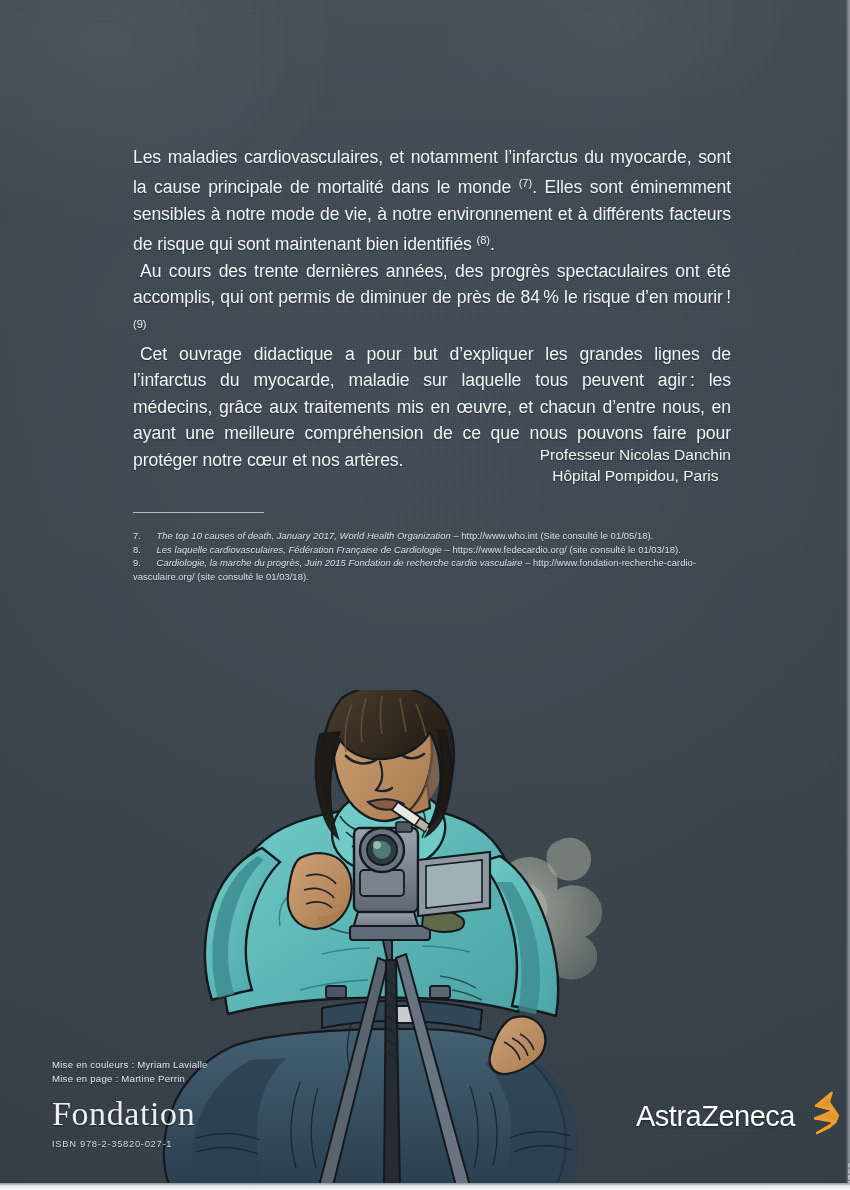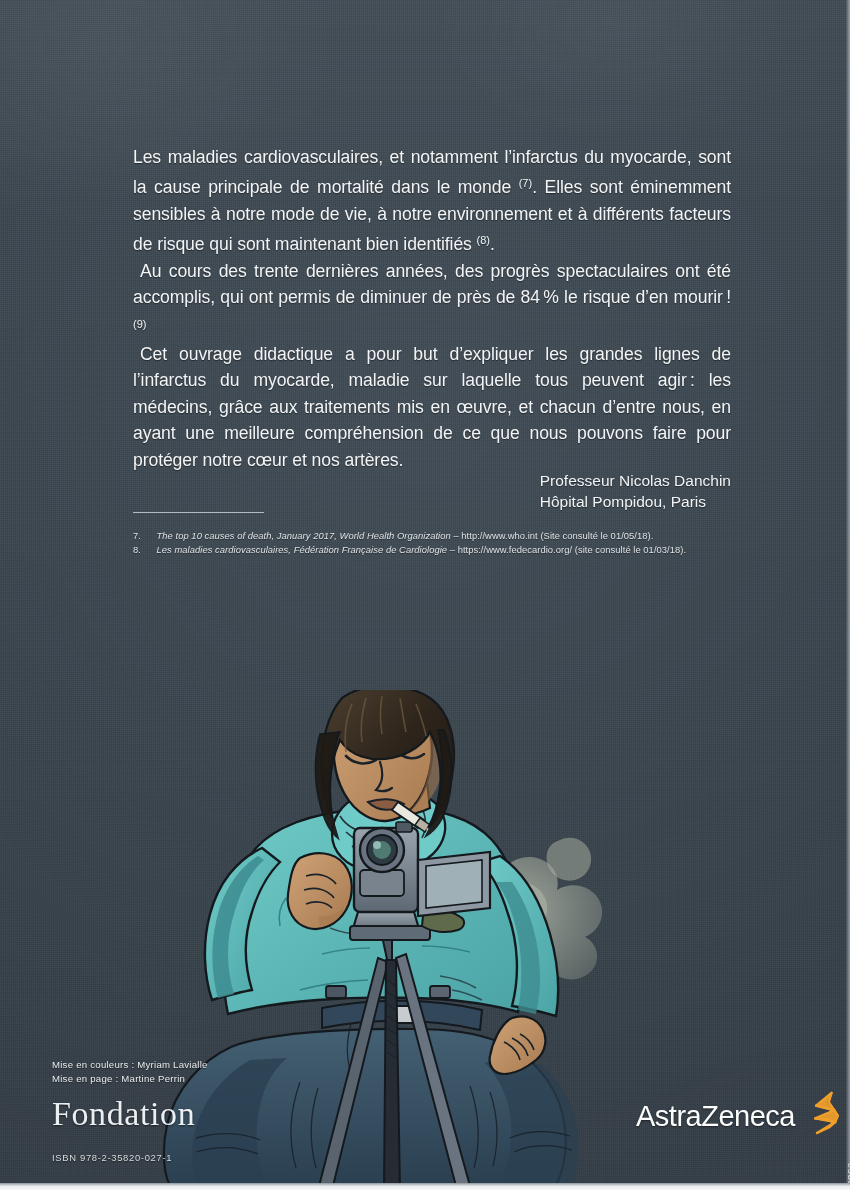--- a/index.html
+++ b/index.html
@@ -78,22 +78,22 @@
   .para sup {
     font-size: 11px;
     vertical-align: 0.55em;
     letter-spacing: 0;
   }
 
   
   #signature {
     position: absolute;
     right: 119px;
-    top: 470px;
-    text-align: left;
+    top: 444px;
+    text-align: center;
     z-index: 20;
   }
   #signature div {
     color: #f2f4f5;
     font-size: 15.5px;
     line-height: 21px;
     font-weight: 400;
     text-shadow: 0 1px 1px rgba(0,0,0,0.45);
   }
 
@@ -153,21 +153,21 @@
   #narratives {
     margin-top: 11px;
     font-family: "Liberation Serif", serif;
     font-size: 34px;
     line-height: 36px;
     letter-spacing: 0.6px;
     color: #eceff1;
     text-shadow: 0 1px 2px rgba(0,0,0,0.55);
   }
   #isbn {
-    margin-top: 20px;
+    margin-top: 6px;
     color: #d9dde0;
     font-size: 9.4px;
     letter-spacing: 0.7px;
     text-shadow: 0 1px 1px rgba(0,0,0,0.5);
   }
 
   
   #az-logo {
     position: absolute;
     left: 636px;
@@ -439,21 +439,25 @@
   </div>
 
   <div id="fn-rule"></div>
   <div id="footnotes">
     <p>
       <span>7.</span>
       <i>The top 10 causes of death, January 2017, World Health Organization</i><span> – http://www.who.int (Site consulté le 01/05/18).</span>
     </p>
     <p>
       <span>8.</span>
-      <i>Les maladies cardiovasculaires, Fédération Française de Cardiologie</i><span> – https://www.fedecardio.org/ (site consulté le 01/03/18).</span>
+      <i>Les laquelle cardiovasculaires, Fédération Française de Cardiologie</i><span> – https://www.fedecardio.org/ (site consulté le 01/03/18).</span>
+    </p>
+    <p>
+      <span>9.</span>
+      <i>Cardiologie, la marche du progrès, Juin 2015 Fondation de recherche cardio vasculaire</i><span> – http://www.fondation-recherche-cardio-vasculaire.org/ (site consulté le 01/03/18).</span>
     </p>
   </div>
 
   <div id="credits">
     <div class="line">Mise en couleurs : Myriam Lavialle</div>
     <div class="line">Mise en page : Martine Perrin</div>
     <div id="narratives">Fondation</div>
     <div id="isbn">ISBN 978-2-35820-027-1</div>
   </div>
 

